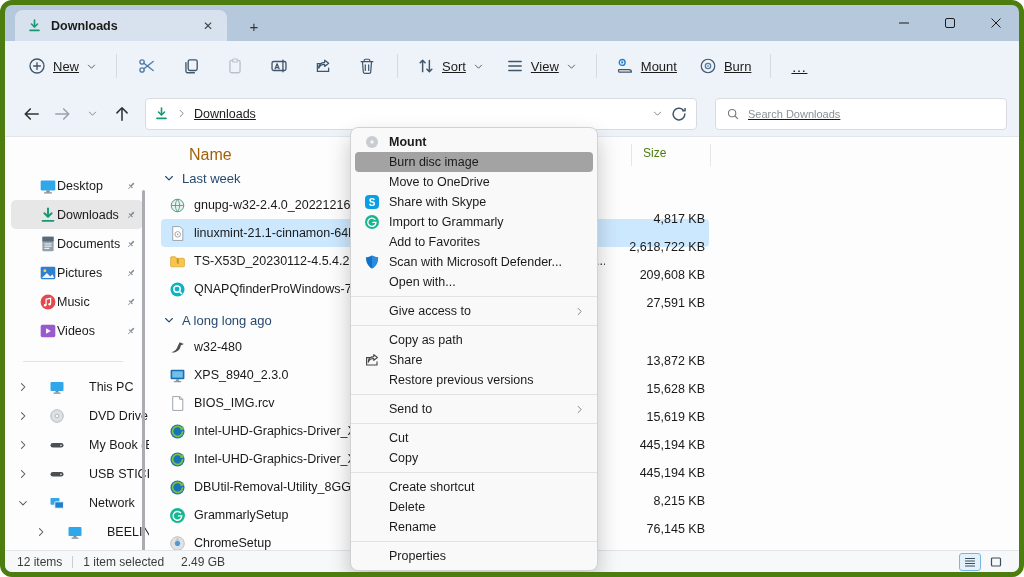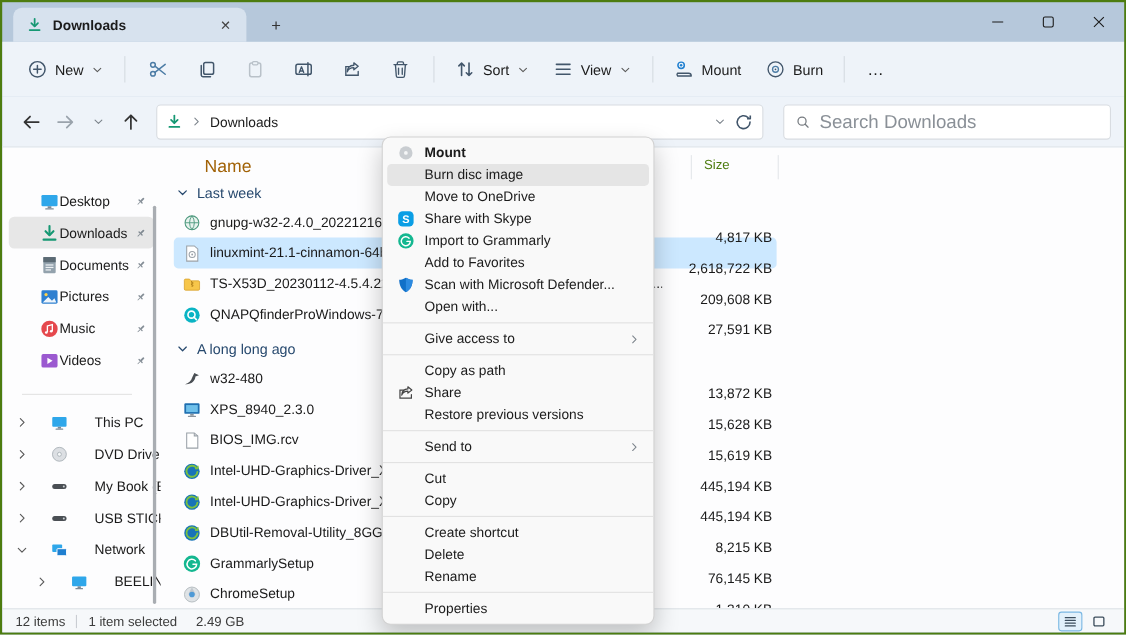--- a/index.html
+++ b/index.html
@@ -1,18 +1,18 @@
 <!DOCTYPE html>
 <html><head>
 <meta charset="utf-8">
 <style>
   * { box-sizing: border-box; margin: 0; padding: 0; }
   html,body { width:1024px; height:577px; }
   body { font-family:"Liberation Sans","DejaVu Sans",sans-serif; font-size:12.5px; color:#1a1a1a; background:#fff; }
-  .window { position:relative; width:1024px; height:577px; background:#b6c8db; border:2px solid #4d7c0f; border-radius:0; overflow:hidden; }
+  .window { position:relative; width:1024px; height:577px; background:#b6c8db; border:5px solid #4d7c0f; border-radius:12px; overflow:hidden;text-decoration:underline; }
 
   
   .titlebar { position:relative; height:36px; }
   .tab { position:absolute; left:10px; top:5px; width:212px; height:31px; background:#d7e2ee; border-radius:8px 8px 0 0; display:flex; align-items:center; padding:0 10px 0 12px; gap:9px; }
   .tab-title { flex:1; font-size:12.5px; font-weight:bold; color:#1b1b1b; white-space:nowrap; overflow:hidden; }
   .tab-close { width:18px; height:18px; display:flex; align-items:center; justify-content:center; border-radius:4px; color:#444; font-size:12px; cursor:default; }
   .newtab { position:absolute; left:238px; top:10px; width:22px; height:22px; display:flex; align-items:center; justify-content:center; font-size:15px; color:#333; border-radius:4px; }
   .win-controls { position:absolute; right:0; top:0; height:36px; display:flex; }
   .win-btn { width:46px; height:36px; display:flex; align-items:center; justify-content:center; color:#1b1b1b; }
   .win-btn svg { width:12px; height:12px; }
@@ -26,21 +26,21 @@
   .ic svg { width:100%; height:100%; }
   .ic-sm { width:11px; height:11px; }
   .more-dots { font-size:15px; letter-spacing:1px; color:#1b1b1b; padding:6px 10px; }
 
   
   .addr-row { height:46px; background:#eef3f9; border-bottom:1px solid #e2e6eb; display:flex; align-items:center; padding:0 12px; }
   .nav-btn { width:30px; height:30px; display:flex; align-items:center; justify-content:center; border-radius:5px; }
   .addr-box { margin-left:8px; width:552px; height:32px; background:#fff; border:1px solid #d8dce1; border-radius:4px; display:flex; align-items:center; padding:0 8px; gap:7px; }
   .addr-path { flex:1; font-size:12.5px; color:#1b1b1b; }
   .search-box { margin-left:18px; flex:1; height:32px; background:#fff; border:1px solid #d8dce1; border-radius:4px; display:flex; align-items:center; padding:0 10px; gap:8px; }
-  .search-box input { border:none; outline:none; flex:1; font-family:inherit; font-size:17px; color:#1b1b1b; background:transparent; }
+  .search-box input { border:none; outline:none; flex:1; font-family:inherit; font-size:11px; color:#1b1b1b; background:transparent; }
   .search-box input::placeholder { color:#8a9097; }
 
   
   .content { position:absolute; top:132px; left:0; right:0; bottom:22px; background:#fdfdfe; display:flex; overflow:hidden; }
 
   
   .sidebar { position:relative; width:148px; flex:0 0 148px; overflow:hidden; }
   .quick { margin-top:34px; }
   .side-item { display:flex; align-items:center; height:29px; margin:0 10px 0 6px; padding:0 6px 0 28px; border-radius:5px; gap:0;justify-content:flex-end; }
   .side-item.selected { background:#e7e7e7; }
@@ -68,21 +68,21 @@
   .f-ic { width:17px; height:17px; flex:0 0 17px; margin-right:8px; display:inline-flex; }
   .f-ic svg { width:100%; height:100%; }
   .f-name { flex:1; white-space:nowrap; overflow:hidden; font-size:12.5px; }
   .f-type { width:36px; flex:0 0 36px; white-space:nowrap; overflow:hidden; font-size:12.5px; }
   .f-size { width:100px; flex:0 0 100px; text-align:right; font-size:12.5px;margin-top:28px; }
   .g2 { margin-top:4px; }
 
   
   .ctx-menu { position:absolute; left:345px; top:122px; width:248px; z-index:20; background:#f9f9f9; border:1px solid #d2d2d2; border-radius:8px; box-shadow:0 10px 22px rgba(0,0,0,.22); padding:4px 0; }
   .menu-item { display:flex; align-items:center; height:20px; margin:0 4px; padding:0 8px 0 9px; border-radius:4px; font-size:12.5px; color:#1b1b1b; }
-  .menu-item.hover { background:#e5e5e5; }
+  .menu-item.hover { background:#a3a3a3; }
   .menu-item.bold .mi-label { font-weight:bold; }
   .mi-ic { width:16px; height:16px; flex:0 0 16px; margin-right:9px; display:inline-flex; }
   .mi-ic svg { width:100%; height:100%; }
   .mi-ic.empty { visibility:hidden; }
   .mi-label { flex:1; white-space:nowrap; overflow:hidden; }
   .mi-arrow { width:11px; height:11px; display:inline-flex; }
   .menu-sep { height:1px; background:#e2e2e2; margin:4px 0; }
 
   
   .statusbar { position:absolute; left:0; right:0; bottom:0; height:22px; background:#f6f8fa; border-top:1px solid #e2e5e9; display:flex; align-items:center; padding:0 12px; font-size:12px; color:#3c3c3c; }

